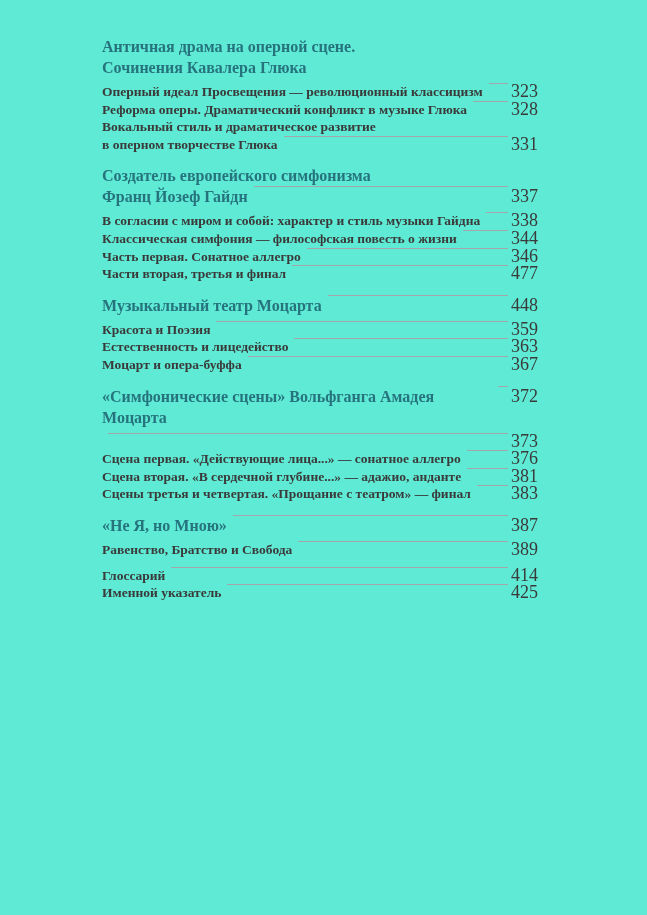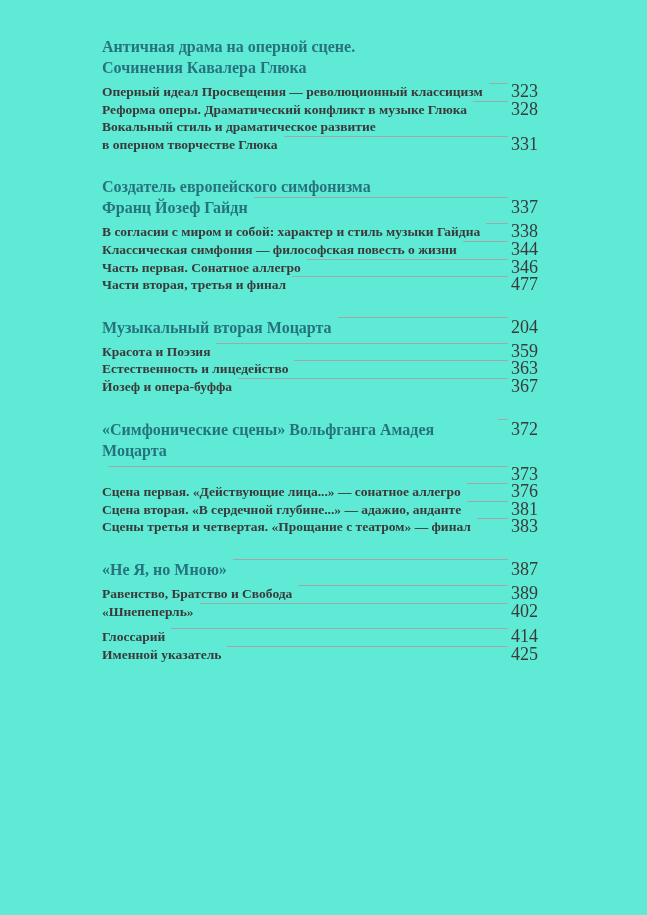--- a/index.html
+++ b/index.html
@@ -8,21 +8,21 @@
     position: relative;
     background: #5eead4;
     font-family: "Liberation Serif", "DejaVu Serif", serif;
     overflow: hidden;
   }
   .content {
     position: absolute;
     left: 102px; top: 36px;
     width: 436px;
   }
-  .section { margin-top: 23px; }
+  .section { margin-top: 12px; }
   .section:first-child { margin-top: 0; }
   .heading {
     color: #26737d;
     font-weight: 700;
     font-size: 16px;
     line-height: 21px;
   }
   .row { display: flex; align-items: flex-start; }
   .leader {
     flex: 1 1 auto;
@@ -118,43 +118,43 @@
                 <span class="etext">Части вторая, третья и финал</span>
                 <span class="leader"></span>
                 <span class="pagenum">477</span>
               </div>
             </div>
           </div>
         </section>
         <section class="section">
           <div class="heading">
             <div class="row">
-              <span class="htext">Музыкальный вторая Моцарта</span>
-              <span class="leader"></span>
-              <span class="pagenum">204</span>
+              <span class="htext">Музыкальный театр Моцарта</span>
+              <span class="leader"></span>
+              <span class="pagenum">448</span>
             </div>
           </div>
           <div class="entries">
             <div class="entry">
               <div class="row">
                 <span class="etext">Красота и Поэзия</span>
                 <span class="leader"></span>
                 <span class="pagenum">359</span>
               </div>
             </div>
             <div class="entry">
               <div class="row">
                 <span class="etext">Естественность и лицедейство</span>
                 <span class="leader"></span>
                 <span class="pagenum">363</span>
               </div>
             </div>
             <div class="entry">
               <div class="row">
-                <span class="etext">Йозеф и опера-буффа</span>
+                <span class="etext">Моцарт и опера-буффа</span>
                 <span class="leader"></span>
                 <span class="pagenum">367</span>
               </div>
             </div>
           </div>
         </section>
         <section class="section">
           <div class="heading">
             <div class="row">
               <span class="htext">«Симфонические сцены» Вольфганга Амадея Моцарта</span>
@@ -199,27 +199,20 @@
               <span class="leader"></span>
               <span class="pagenum">387</span>
             </div>
           </div>
           <div class="entries">
             <div class="entry">
               <div class="row">
                 <span class="etext">Равенство, Братство и Свобода</span>
                 <span class="leader"></span>
                 <span class="pagenum">389</span>
-              </div>
-            </div>
-            <div class="entry">
-              <div class="row">
-                <span class="etext">«Шнепеперль»</span>
-                <span class="leader"></span>
-                <span class="pagenum">402</span>
               </div>
             </div>
           </div>
         </section>
       </div>
     <div class="footer">
         <div class="footer-entry row">
           <span class="etext">Глоссарий</span>
           <span class="leader"></span>
           <span class="pagenum">414</span>

